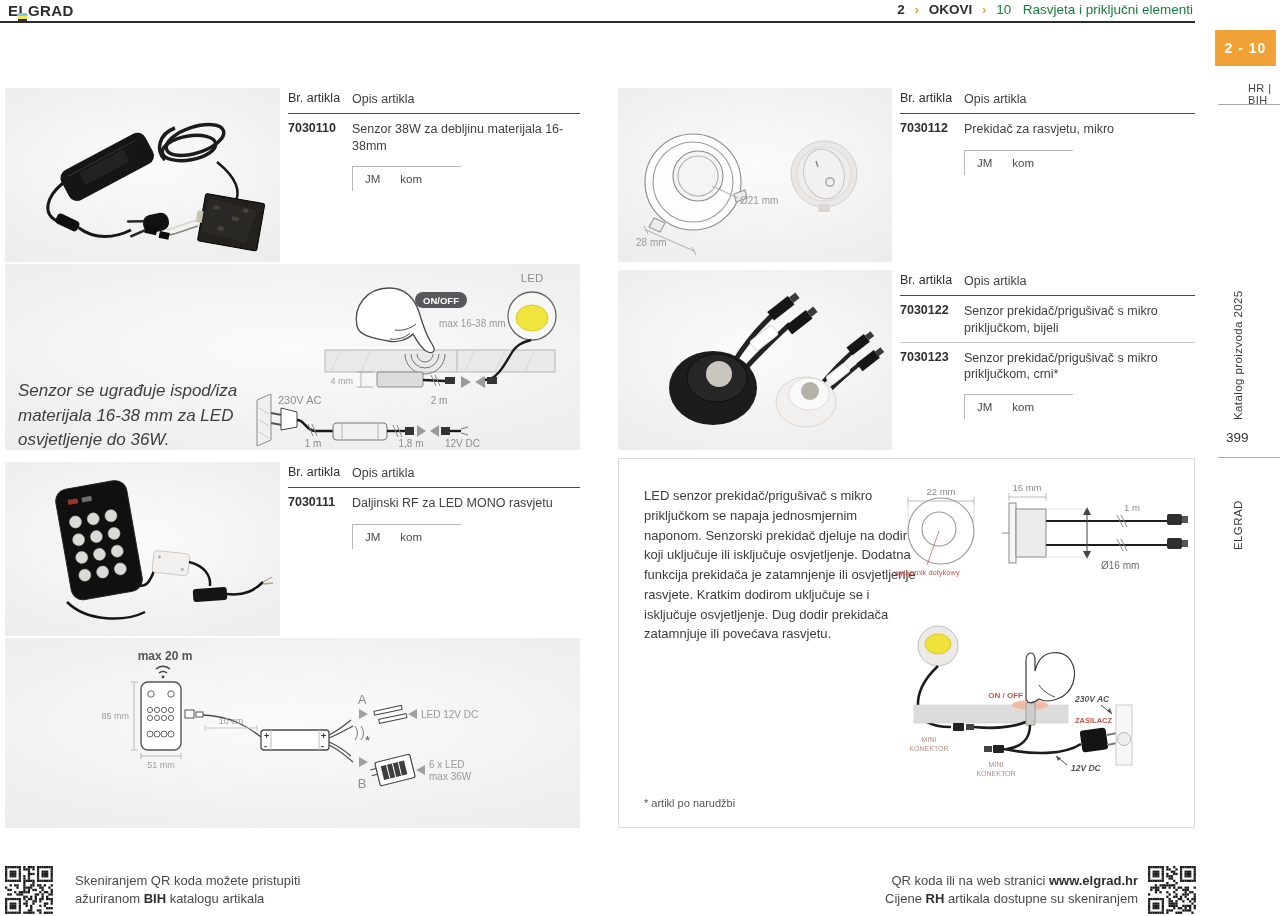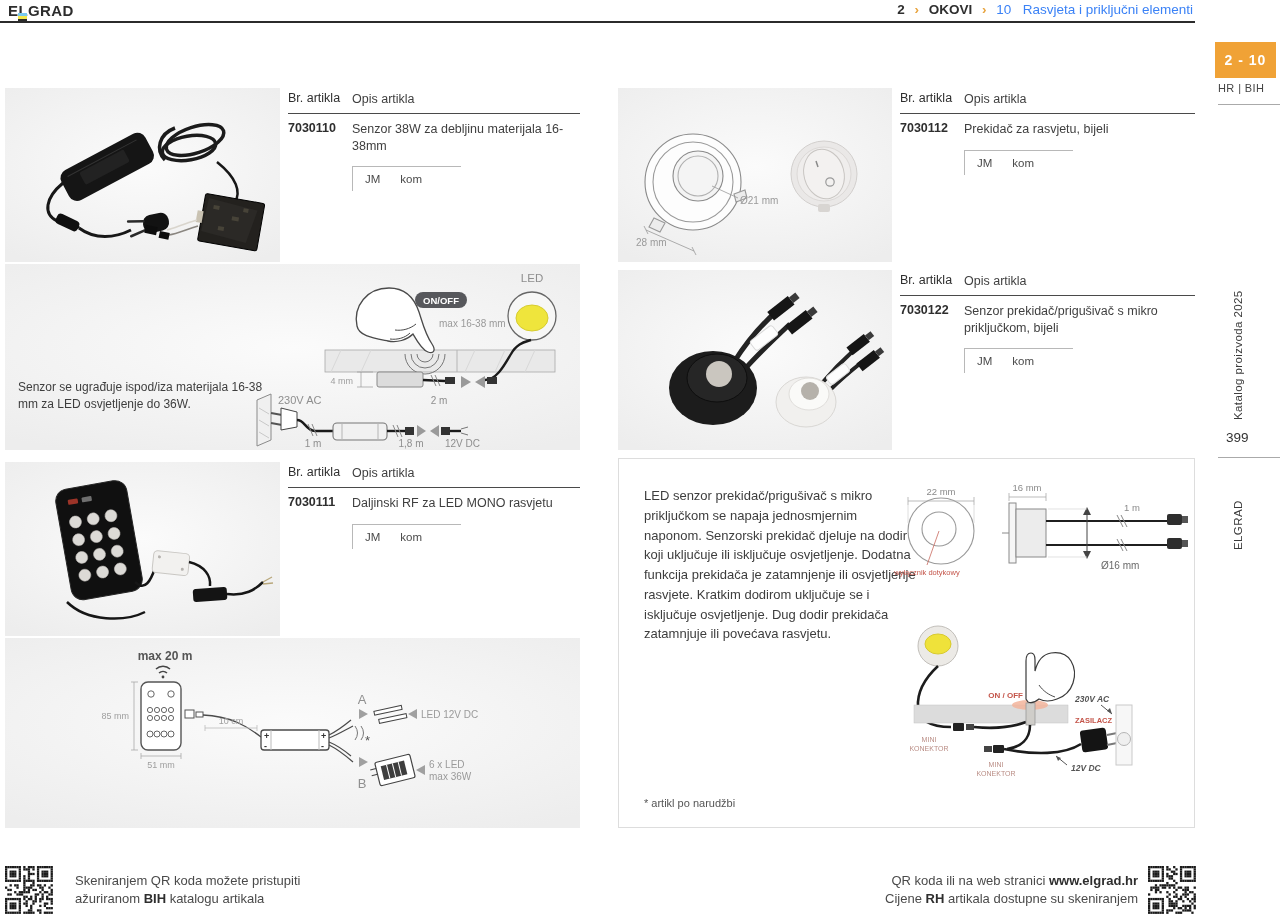--- a/index.html
+++ b/index.html
@@ -7,40 +7,40 @@
         font-family:"Liberation Sans",sans-serif;color:#3a3a3a;}
   .abs{position:absolute;}
   .panel{background:radial-gradient(ellipse 75% 65% at 50% 45%, #fbfbfb 0%, #ededed 100%);}
   .whitepanel{background:#fff;border:1px solid #ddd;}
   
   .brand{font-size:15px;font-weight:700;color:#2d2d2d;letter-spacing:.4px;}
   .hline{background:#2b2b2b;}
   .crumb{font-size:13.5px;color:#2f2f2f;text-align:right;white-space:nowrap;}
   .crumb .b{font-weight:700;}
   .crumb .sep{color:#E8A33D;font-weight:700;padding:0 6px;}
-  .crumb .light{color:#3b82f6;}
+  .crumb .light{color:#15803d;}
   
   .tab{background:#F0A236;color:#fff;font-weight:700;font-size:14px;letter-spacing:1px;
        display:flex;align-items:center;justify-content:center;}
-  .lang{font-size:11px;color:#444;letter-spacing:.4px;}
+  .lang{font-size:11px;color:#444;letter-spacing:.4px;margin-left:30px;}
   .vtext{writing-mode:vertical-rl;transform:rotate(180deg);font-size:11.5px;color:#3a3a3a;
          letter-spacing:.4px;text-align:center;}
   .thinline{background:#aaa;height:1px;}
   
   .ptable{font-size:12.5px;}
   .thead{display:flex;font-weight:400;color:#2e2e2e;padding:3px 0 6px 0;border-bottom:1px solid #4a4a4a;}
   .trow{display:flex;padding:7px 0 6px 0;}
   .trow + .trow{border-top:1px solid #cbcbcb;}
   .c1{flex:0 0 64px;}
   .c2{flex:1;line-height:1.3;color:#3f3f3f;}
   .code{font-weight:700;color:#2e2e2e;}
   .jm{margin:6px 0 0 64px;width:96px;border-top:1px solid #b8b8b8;border-left:1px solid #b8b8b8;
       padding:6px 0 6px 12px;display:flex;gap:20px;font-size:11.5px;color:#4a4a4a;}
   
-  .caption{font-size:12px;line-height:1.45;color:#3e3e3e;}
+  .caption{font-size:17px;line-height:1.45;color:#3e3e3e;font-style:italic;}
   .para{font-size:13px;line-height:1.52;color:#3d3d3d;}
   .footnote{font-size:11px;color:#555;}
   
   .foot{font-size:13px;color:#4a4a4a;line-height:1.35;}
   .foot .b{font-weight:700;color:#2e2e2e;}
   svg{font-family:"Liberation Sans",sans-serif;}
   svg text.dim{fill:#9a9a9a;font-size:10px;}
   svg text.dim9{fill:#9e9e9e;font-size:9px;}
   svg text.gray{fill:#8e8e8e;font-size:10px;}
   svg text.red{fill:#C4554A;}
@@ -60,21 +60,21 @@
   <div class="abs crumb" style="right:87px;top:2px;">
     <span class="b">2</span>
     <span class="sep">›</span>
     <span class="b">OKOVI</span>
     <span class="sep">›</span>
     <span class="light">10</span>
     <span>&nbsp;</span>
     <span class="light">Rasvjeta i priključni elementi</span>
   </div>
 
-  <div class="abs tab" style="left:1215px;top:42px;width:61px;height:36px;">2 - 10</div>
+  <div class="abs tab" style="left:1215px;top:30px;width:61px;height:36px;">2 - 10</div>
   <div class="abs lang" style="left:1218px;top:82px;">HR | BIH</div>
   <div class="abs thinline" style="left:1218px;top:104px;width:62px;"></div>
   <div class="abs vtext" style="left:1232px;top:270px;height:170px;">Katalog proizvoda 2025</div>
   <div class="abs" style="left:1226px;top:430px;font-size:13.5px;color:#333;">399</div>
   <div class="abs thinline" style="left:1218px;top:457px;width:62px;"></div>
   <div class="abs vtext" style="left:1232px;top:490px;height:70px;">ELGRAD</div>
 
   <div class="abs panel" style="left:5px;top:88px;width:275px;height:174px;">
     <svg width="275" height="174" viewBox="0 0 275 174">
       <g fill="none" stroke="#1b1b1b">
@@ -397,21 +397,21 @@
     </svg>
   </div>
 
   <div class="abs ptable" style="left:900px;top:88px;width:295px;">
     <div class="thead">
       <span class="c1">Br. artikla</span>
       <span class="c2">Opis artikla</span>
     </div>
     <div class="trow">
       <span class="c1 code">7030112</span>
-      <span class="c2">Prekidač za rasvjetu, bijeli</span>
+      <span class="c2">Prekidač za rasvjetu, mikro</span>
     </div>
     <div class="jm">
       <span>JM</span>
       <span>kom</span>
     </div>
   </div>
 
   <div class="abs panel" style="left:618px;top:270px;width:274px;height:180px;">
     <svg width="274" height="180" viewBox="0 0 274 180">
       <g>
@@ -454,20 +454,24 @@
   </div>
 
   <div class="abs ptable" style="left:900px;top:270px;width:295px;">
     <div class="thead">
       <span class="c1">Br. artikla</span>
       <span class="c2">Opis artikla</span>
     </div>
     <div class="trow">
       <span class="c1 code">7030122</span>
       <span class="c2">Senzor prekidač/prigušivač s mikro priključkom, bijeli</span>
+    </div>
+    <div class="trow">
+      <span class="c1 code">7030123</span>
+      <span class="c2">Senzor prekidač/prigušivač s mikro priključkom, crni*</span>
     </div>
     <div class="jm">
       <span>JM</span>
       <span>kom</span>
     </div>
   </div>
 
   <div class="abs whitepanel" style="left:618px;top:458px;width:575px;height:368px;">
     <div class="abs para" style="left:25px;top:27px;width:272px;">LED senzor prekidač/prigušivač s mikro priključkom se napaja jednosmjernim naponom. Senzorski prekidač djeluje na dodir koji uključuje ili isključuje osvjetljenje. Dodatna funkcija prekidača je zatamnjenje ili osvjetljenje rasvjete. Kratkim dodirom uključuje se i isključuje osvjetljenje. Dug dodir prekidača zatamnjuje ili povećava rasvjetu.</div>
     <div class="abs footnote" style="left:25px;top:338px;">* artikl po narudžbi</div>

